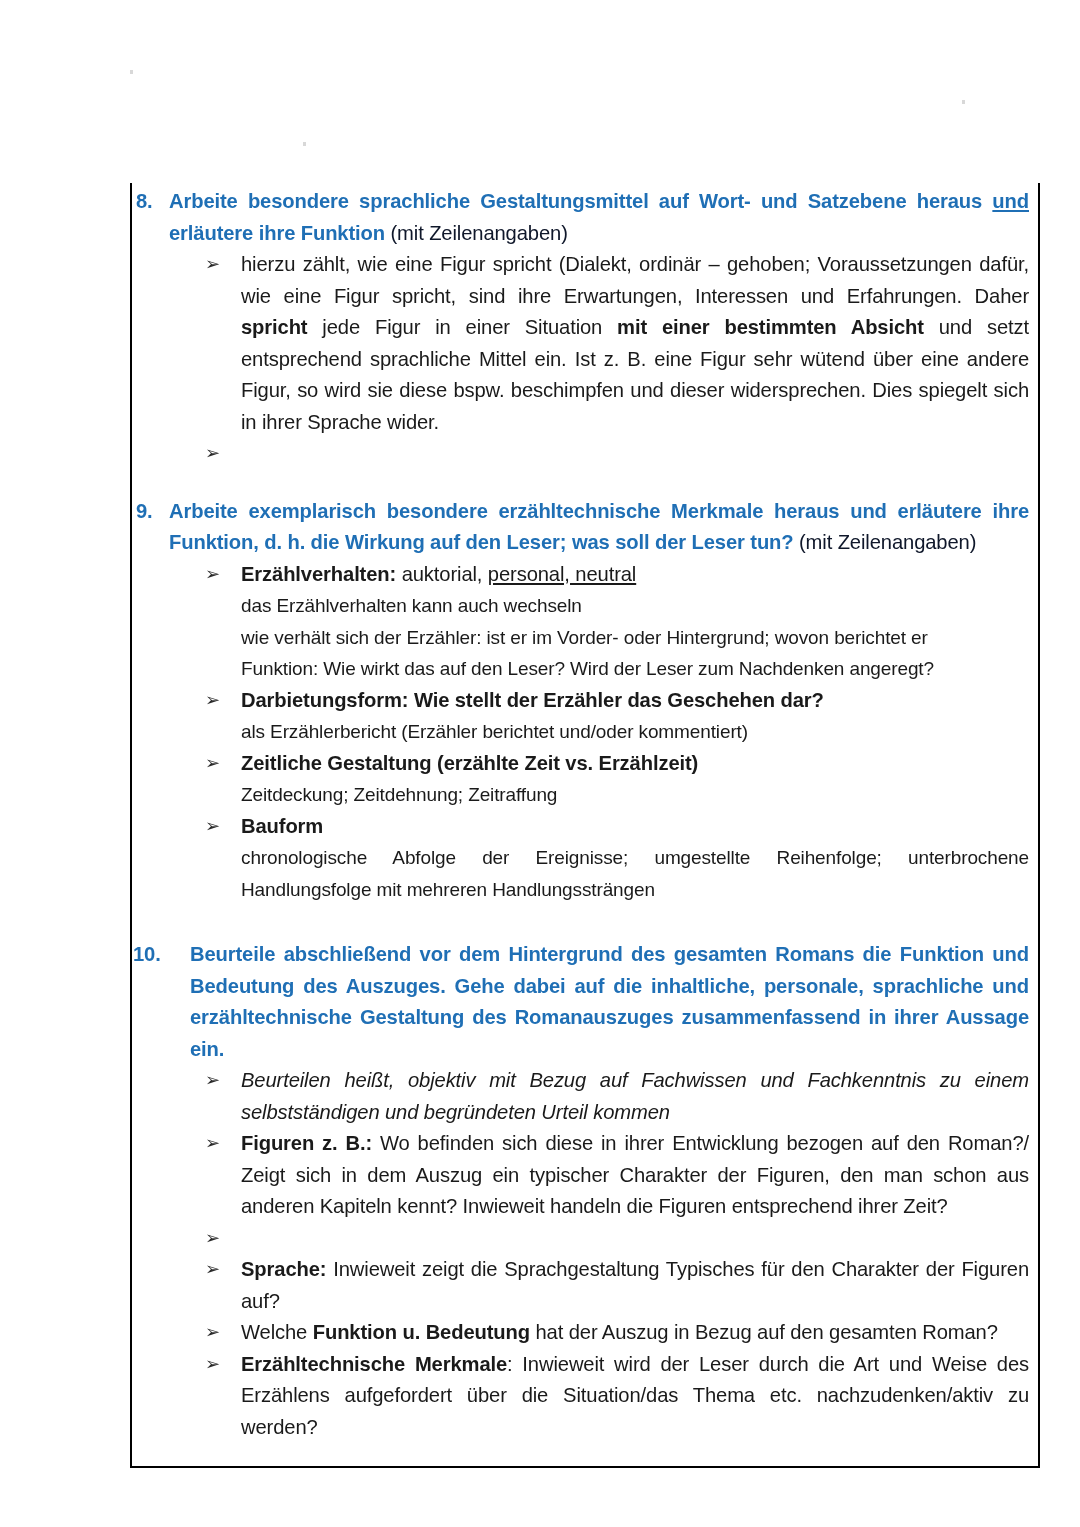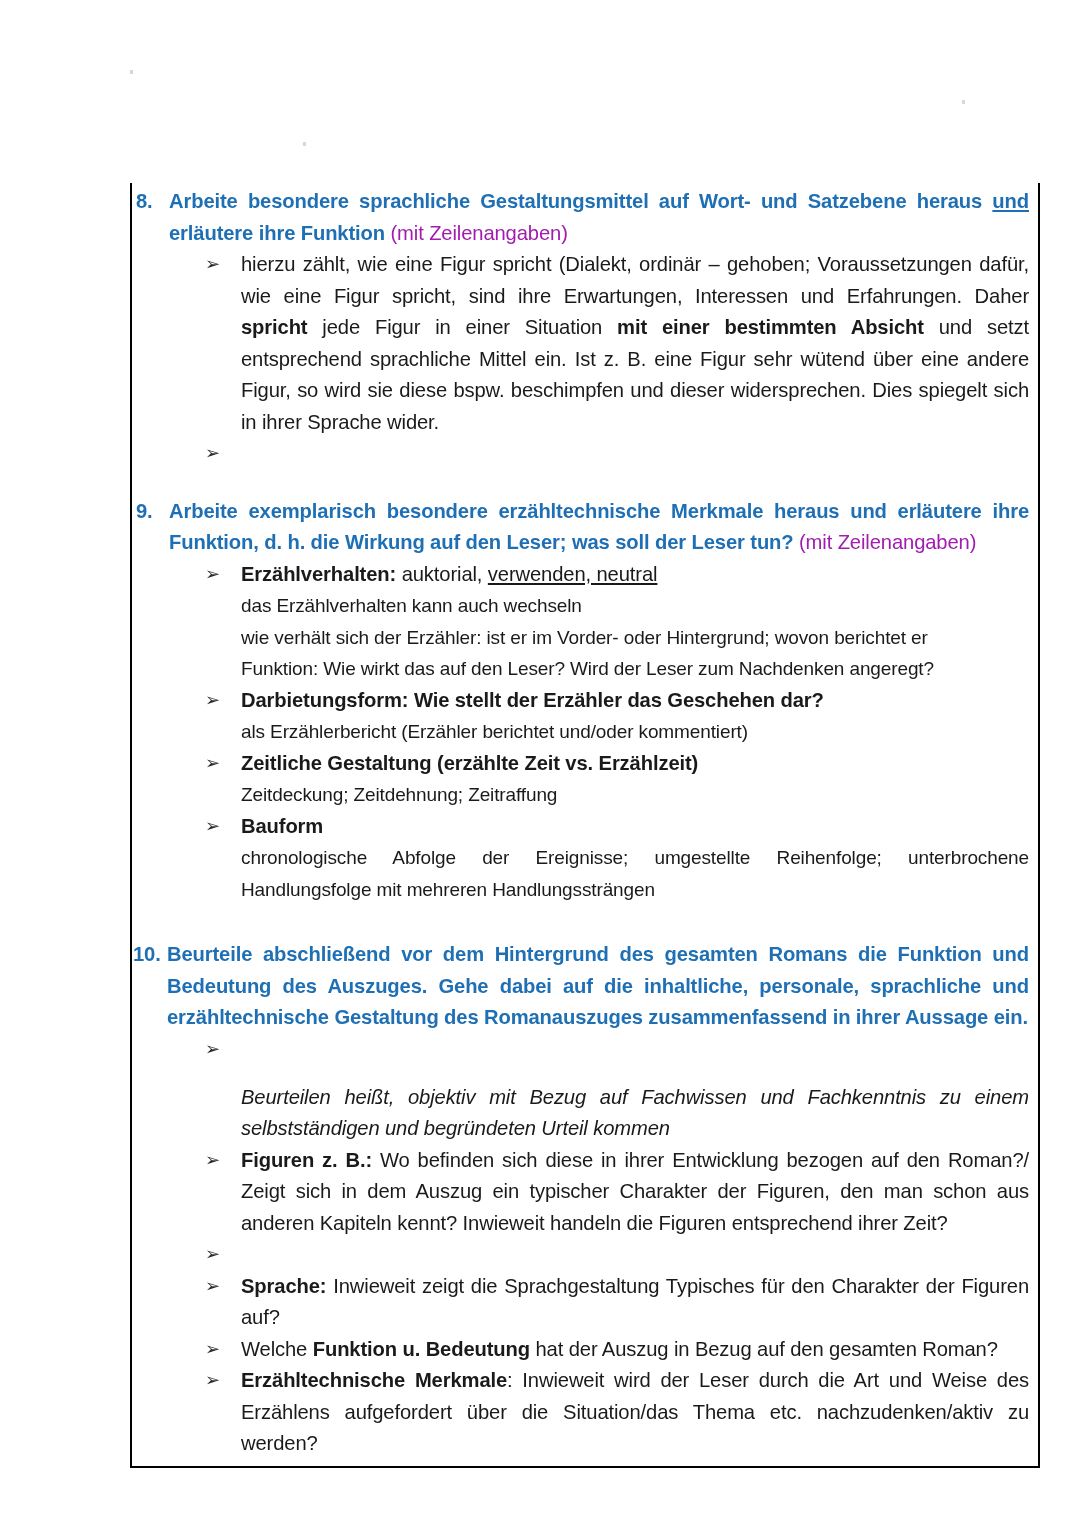--- a/index.html
+++ b/index.html
@@ -54,29 +54,29 @@
     line-height: 31.5px;
     letter-spacing: -0.12px;
   }
   .num-item .num {
     flex: 0 0 auto;
     width: 36px;
     text-align: left;
     padding-left: 3px;
     box-sizing: border-box;
   }
-  .num-item.wide .num { width: 34px; padding-left: 0px; }
+  .num-item.wide .num { width: 57px; padding-left: 0px; }
   .num-item .numtext {
     flex: 1 1 auto;
     text-align: justify;
     text-justify: inter-word;
   }
   .num-item .numtext .plain {
     font-weight: normal;
-    color: #a21caf;
+    color: #0f172a;
   }
   .num-item .numtext .blue-u { text-decoration: underline; }
 
   
   .bullets { margin: 0; padding: 0; }
 
   .bullet {
     display: flex;
     align-items: flex-start;
     color: #1a1a1a;
@@ -92,21 +92,21 @@
     color: #2b2b2b;
     font-size: 18px;
     line-height: 31.5px;
   }
   .bullet .btext {
     flex: 1 1 auto;
     text-align: justify;
     text-justify: inter-word;
   }
   .bullet .btext.noj { text-align: left; }
-  .bullet.italic .btext { font-style: italic; margin-top: 48px; }
+  .bullet.italic .btext { font-style: italic; }
 
   .bullet .btext b { font-weight: bold; }
   .bullet .btext u { text-decoration: underline; }
 
   .subline {
     padding-left: 108px;
     color: #1a1a1a;
     font-size: 19px;
     line-height: 31.5px;
     letter-spacing: -0.12px;
@@ -155,21 +155,21 @@
     <div class="gap-md"></div>
 
     <div class="num-item">
       <span class="num">9.</span>
       <span class="numtext">Arbeite exemplarisch besondere erzähltechnische Merkmale heraus und erläutere ihre Funktion, d. h. die Wirkung auf den Leser; was soll der Leser tun? <span class="plain">(mit Zeilenangaben)</span></span>
     </div>
 
     <div class="bullets">
       <div class="bullet">
         <span class="glyph">➢</span>
-        <span class="btext noj"><b>Erzählverhalten:</b> auktorial, <u>verwenden, neutral</u></span>
+        <span class="btext noj"><b>Erzählverhalten:</b> auktorial, <u>personal, neutral</u></span>
       </div>
       <div class="subline">das Erzählverhalten kann auch wechseln</div>
       <div class="subline">wie verhält sich der Erzähler: ist er im Vorder- oder Hintergrund; wovon berichtet er</div>
       <div class="subline">Funktion: Wie wirkt das auf den Leser? Wird der Leser zum Nachdenken angeregt?</div>
 
       <div class="bullet">
         <span class="glyph">➢</span>
         <span class="btext noj"><b>Darbietungsform: Wie stellt der Erzähler das Geschehen dar?</b></span>
       </div>
       <div class="subline">als Erzählerbericht (Erzähler berichtet und/oder kommentiert)</div>

